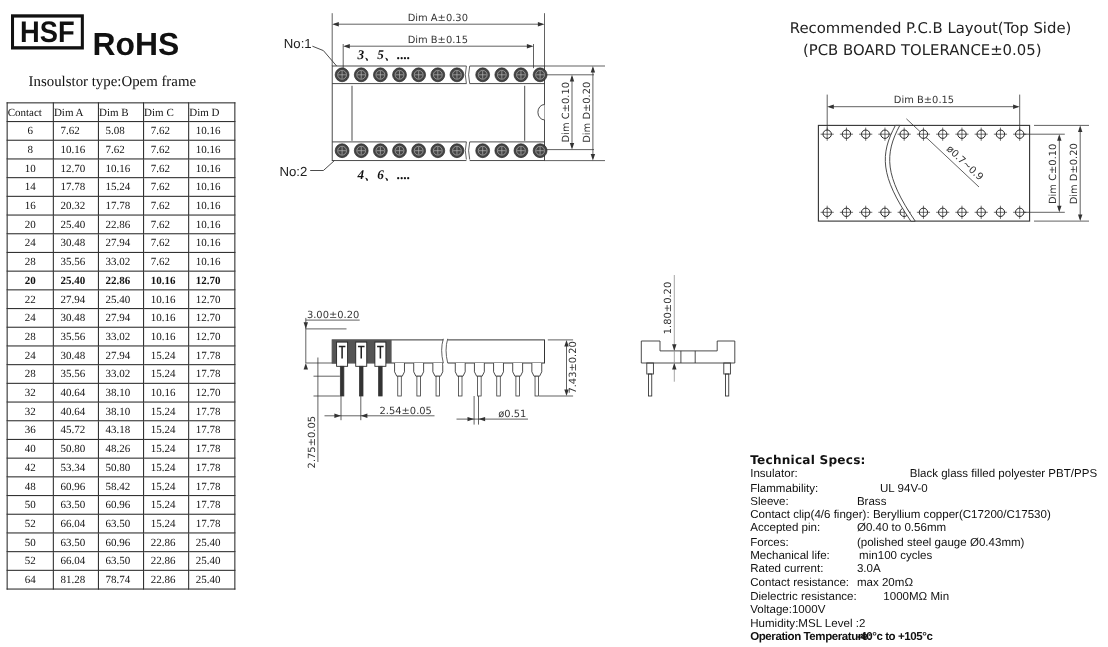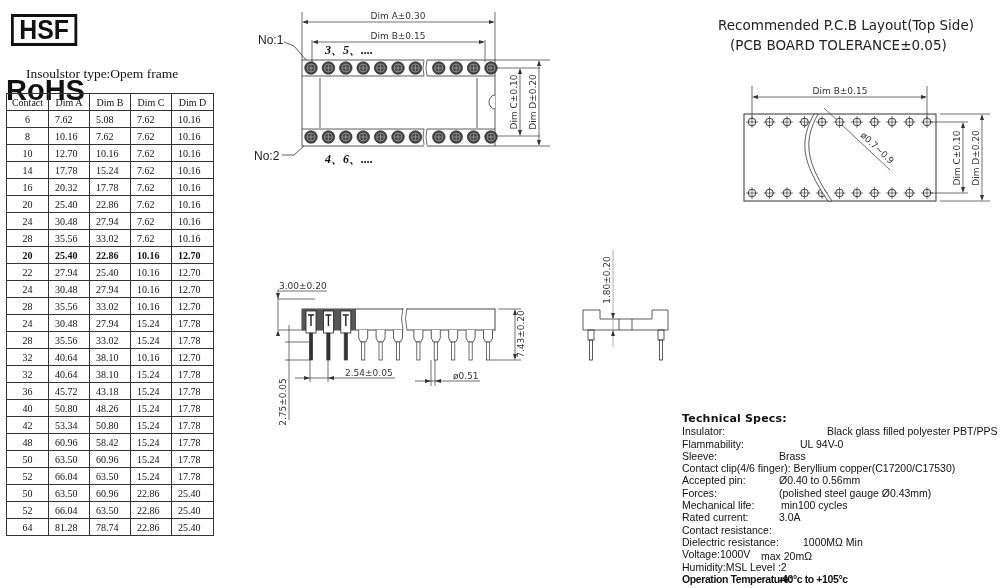--- a/index.html
+++ b/index.html
@@ -1,26 +1,26 @@
 <!DOCTYPE html>
 <html><head>
 <meta charset="utf-8">
 <style>
   html,body{margin:0;padding:0;background:#fff;}
   body{width:1007px;height:588px;position:relative;overflow:hidden;color:#111;font-family:"Liberation Sans",sans-serif;}
   .abs{position:absolute;}
   
-  #logo{left:10px;top:14px;height:30px;display:flex;align-items:center;gap:6px;flex-direction:column;}
+  #logo{left:10px;top:14px;height:30px;display:flex;align-items:center;gap:6px;}
   #logo .hsf{border:3px solid #111;padding:0 6px;font-weight:bold;font-size:27px;line-height:26px;letter-spacing:0px;font-family:"Liberation Sans",sans-serif;transform:scaleX(0.92);transform-origin:left;}
   #logo .rohs{font-weight:bold;font-size:29px;line-height:28px;font-family:"Liberation Sans",sans-serif;margin-left:-4px;margin-top:24px;}
   #insulator-type{left:26px;top:66px;font-family:"Liberation Serif",serif;font-size:13.5px;}
   
   #dim-table{left:6px;top:93px;border-collapse:collapse;font-family:"Liberation Serif",serif;font-size:10px;}
   #dim-table td,#dim-table th{border:1px solid #333;height:16px;padding:0 0 0 6px;text-align:left;font-weight:normal;white-space:nowrap;}
-  #dim-table th{padding:0;text-align:center;}
+  #dim-table th{padding:0;}
   #dim-table td.c{text-align:center;padding:0;}
   #dim-table col.c0{width:42px;} #dim-table col.c1{width:41px;} #dim-table col.c2{width:41px;} #dim-table col.c3{width:41px;} #dim-table col.c4{width:42px;}
   #dim-table tr.bold td{font-weight:bold;}
   
   .cad{font-family:"DejaVu Sans",sans-serif;font-size:9px;fill:#333;}
   .cadh{font-family:"DejaVu Sans",sans-serif;font-size:13.5px;fill:#222;}
   .lbl{font-family:"Liberation Sans",sans-serif;font-size:12px;fill:#222;}
   .seq{font-family:"Liberation Serif",serif;font-size:12px;font-weight:bold;font-style:italic;fill:#111;}
   
   #specs{left:682px;top:389px;font-size:10.5px;line-height:12.3px;width:320px;}
@@ -635,21 +635,21 @@
   <div class="title">Technical Specs:</div>
   <div id="spec-rows">
       <div class="row"><span>Insulator:</span><span class="v" style="left: 117px; margin-left: 28px;">Black glass filled polyester PBT/PPS</span></div>
       <div class="row"><span>Flammability:</span><span class="v" style="left: 97px; margin-left: 21px;">UL 94V-0</span></div>
       <div class="row"><span>Sleeve:</span><span class="v" style="left: 97px;">Brass</span></div>
       <div class="row"><span>Contact clip(4/6 finger):</span><span class="v" style="position: static; margin-left: 3px;">Beryllium copper(C17200/C17530)</span></div>
       <div class="row"><span>Accepted pin:</span><span class="v" style="left: 97px;">Ø0.40 to 0.56mm</span></div>
       <div class="row"><span>Forces:</span><span class="v" style="left: 97px;">(polished steel gauge Ø0.43mm)</span></div>
       <div class="row"><span>Mechanical life:</span><span class="v" style="left: 99px;">min100 cycles</span></div>
       <div class="row"><span>Rated current:</span><span class="v" style="left: 97px;">3.0A</span></div>
-      <div class="row"><span>Contact resistance:</span><span class="v" style="left: 79px; margin-top: 26px;">max 20mΩ</span></div>
+      <div class="row"><span>Contact resistance:</span><span class="v" style="left: 97px;">max 20mΩ</span></div>
       <div class="row"><span>Dielectric resistance:</span><span class="v" style="left: 105px; margin-left: 16px;">1000MΩ Min</span></div>
       <div class="row"><span>Voltage:1000V</span></div>
       <div class="row"><span>Humidity:MSL Level :2</span></div>
     </div>
   <div class="row bold">
     <span>Operation Temperature:</span>
     <span class="v" style="left:97px">-40°c to +105°c</span>
   </div>
 </div>
 

